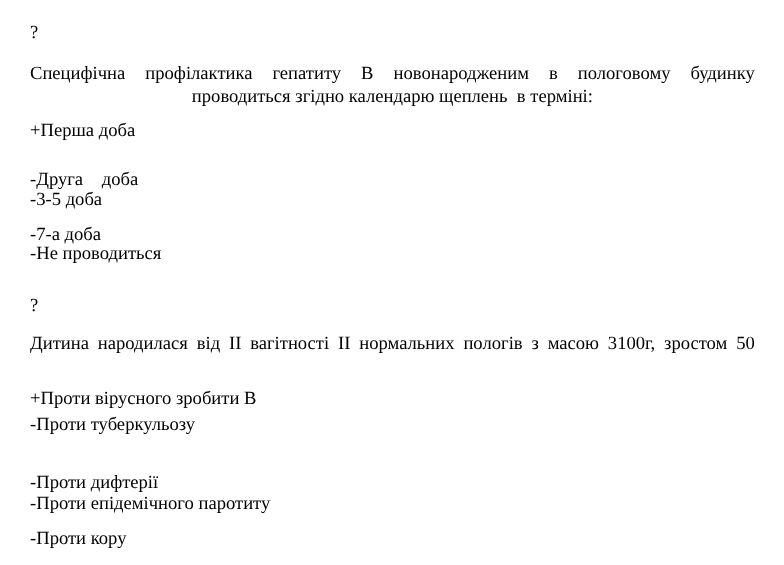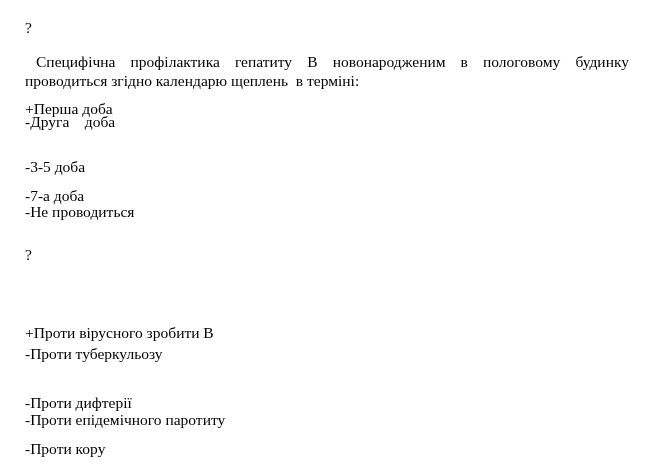--- a/index.html
+++ b/index.html
@@ -2,40 +2,41 @@
 <html><head>
   <meta charset="utf-8">
   <style>
     html, body { margin: 0; padding: 0; background: #ffffff; }
     body { width: 653px; height: 471px; overflow: hidden; position: relative;
       font-family: "Liberation Serif", serif; font-size: 15.5px; color: #000; }
     .page { position: absolute; left: 25px; top: 0; width: 604px; }
     .line { position: absolute; left: 0; white-space: pre; line-height: 19px; }
     .para { position: absolute; left: 0; width: 604px; line-height: 19px;
       text-align: justify; }
-    .para .l1 { display: block; text-align: justify; text-align-last: justify; margin-left: 11px; }
-    .para .l2 { display: block; text-align: left; white-space: pre; }
+    .para .l1 { display: block; text-align: justify; text-align-last: justify; }
+    .para .l2 { display: block; text-align: center; white-space: pre; }
   </style>
 </head>
 <body>
 
 <div class="page">
 
   <div class="line" style="top:18px">?</div>
   <div class="para" style="top:52px">
     <span class="l1">Специфічна профілактика гепатиту В новонародженим  в пологовому будинку</span>
     <span class="l2">проводиться згідно календарю щеплень  в терміні:</span>
   </div>
   <div class="line" style="top:99px">+Перша доба</div>
-  <div class="line" style="top:112px">-Друга    доба</div>
+  <div class="line" style="top:140px">-Друга    доба</div>
   <div class="line" style="top:157px">-3-5 доба</div>
   <div class="line" style="top:186px">-7-а доба</div>
   <div class="line" style="top:202px">-Не проводиться</div>
 
   <div class="line" style="top:245px">?</div>
   <div class="para" style="top:277px">
+    <span class="l1">Дитина народилася від II вагітності II нормальних пологів з масою 3100г, зростом 50</span>
   </div>
   <div class="line" style="top:323px">+Проти вірусного зробити В</div>
   <div class="line" style="top:344px">-Проти туберкульозу</div>
   <div class="line" style="top:393px">-Проти дифтерії</div>
   <div class="line" style="top:410px">-Проти епідемічного паротиту</div>
   <div class="line" style="top:439px">-Проти кору</div>
 </div>
 
 </body></html>

